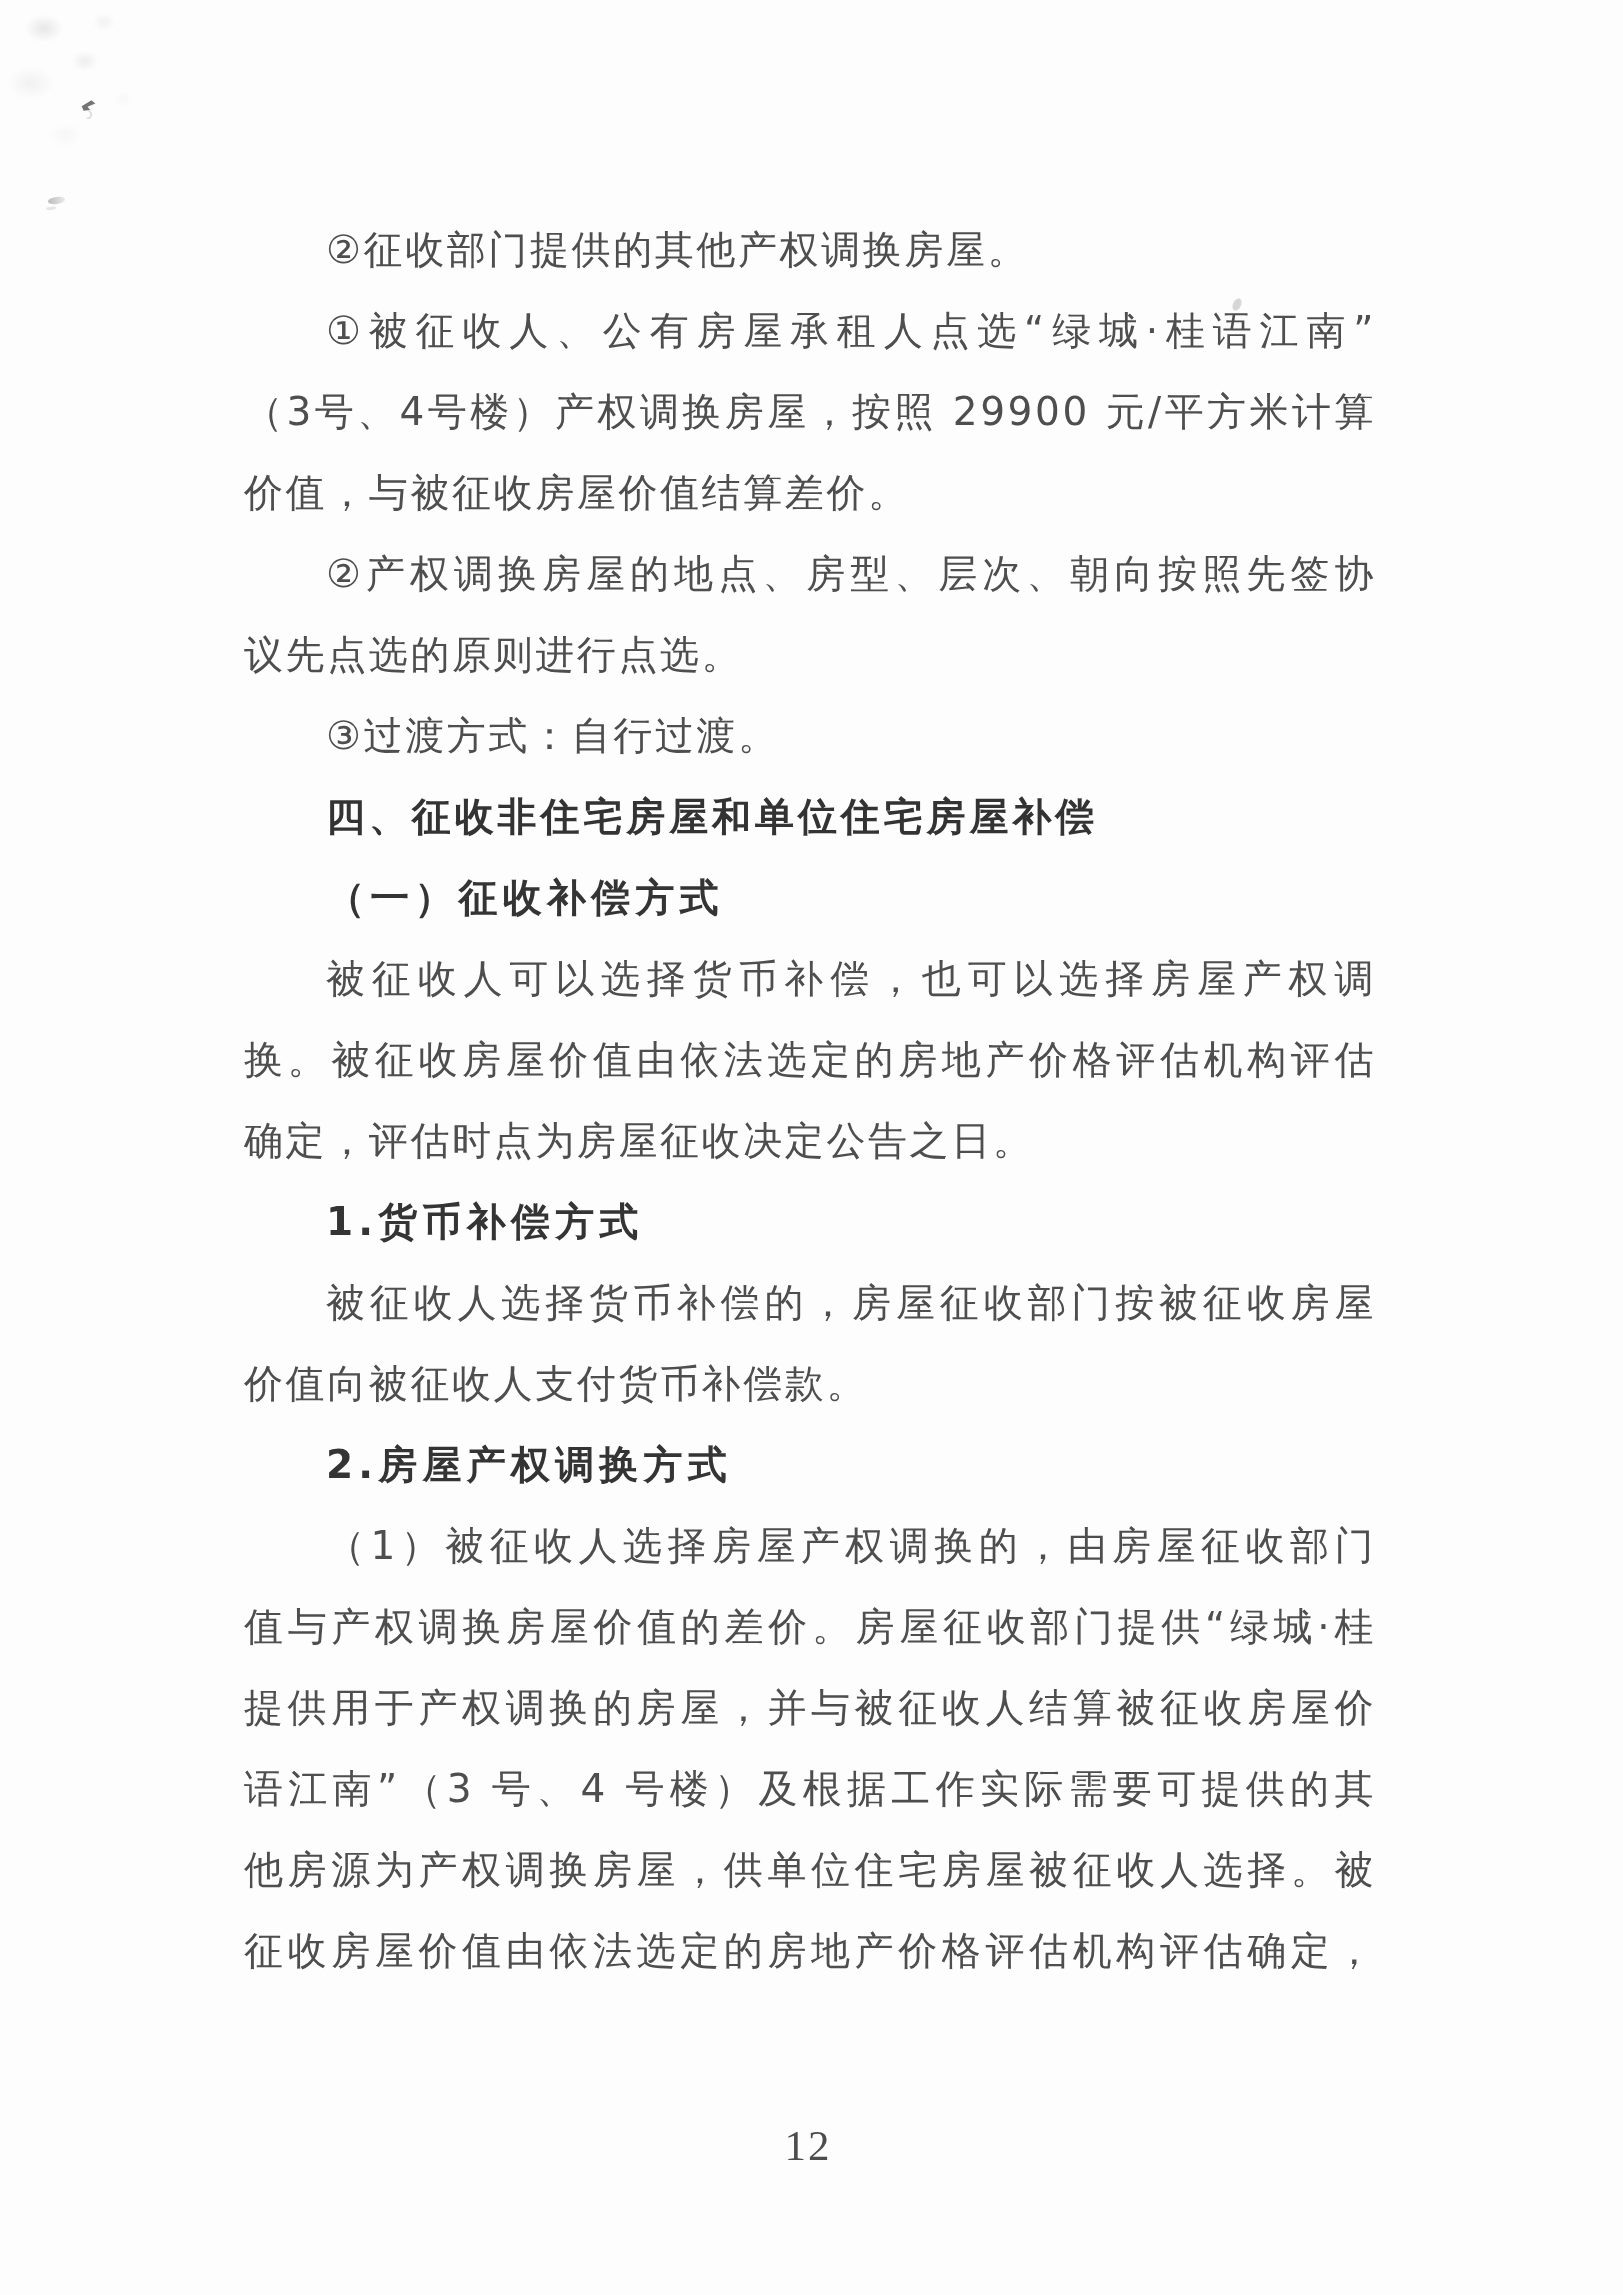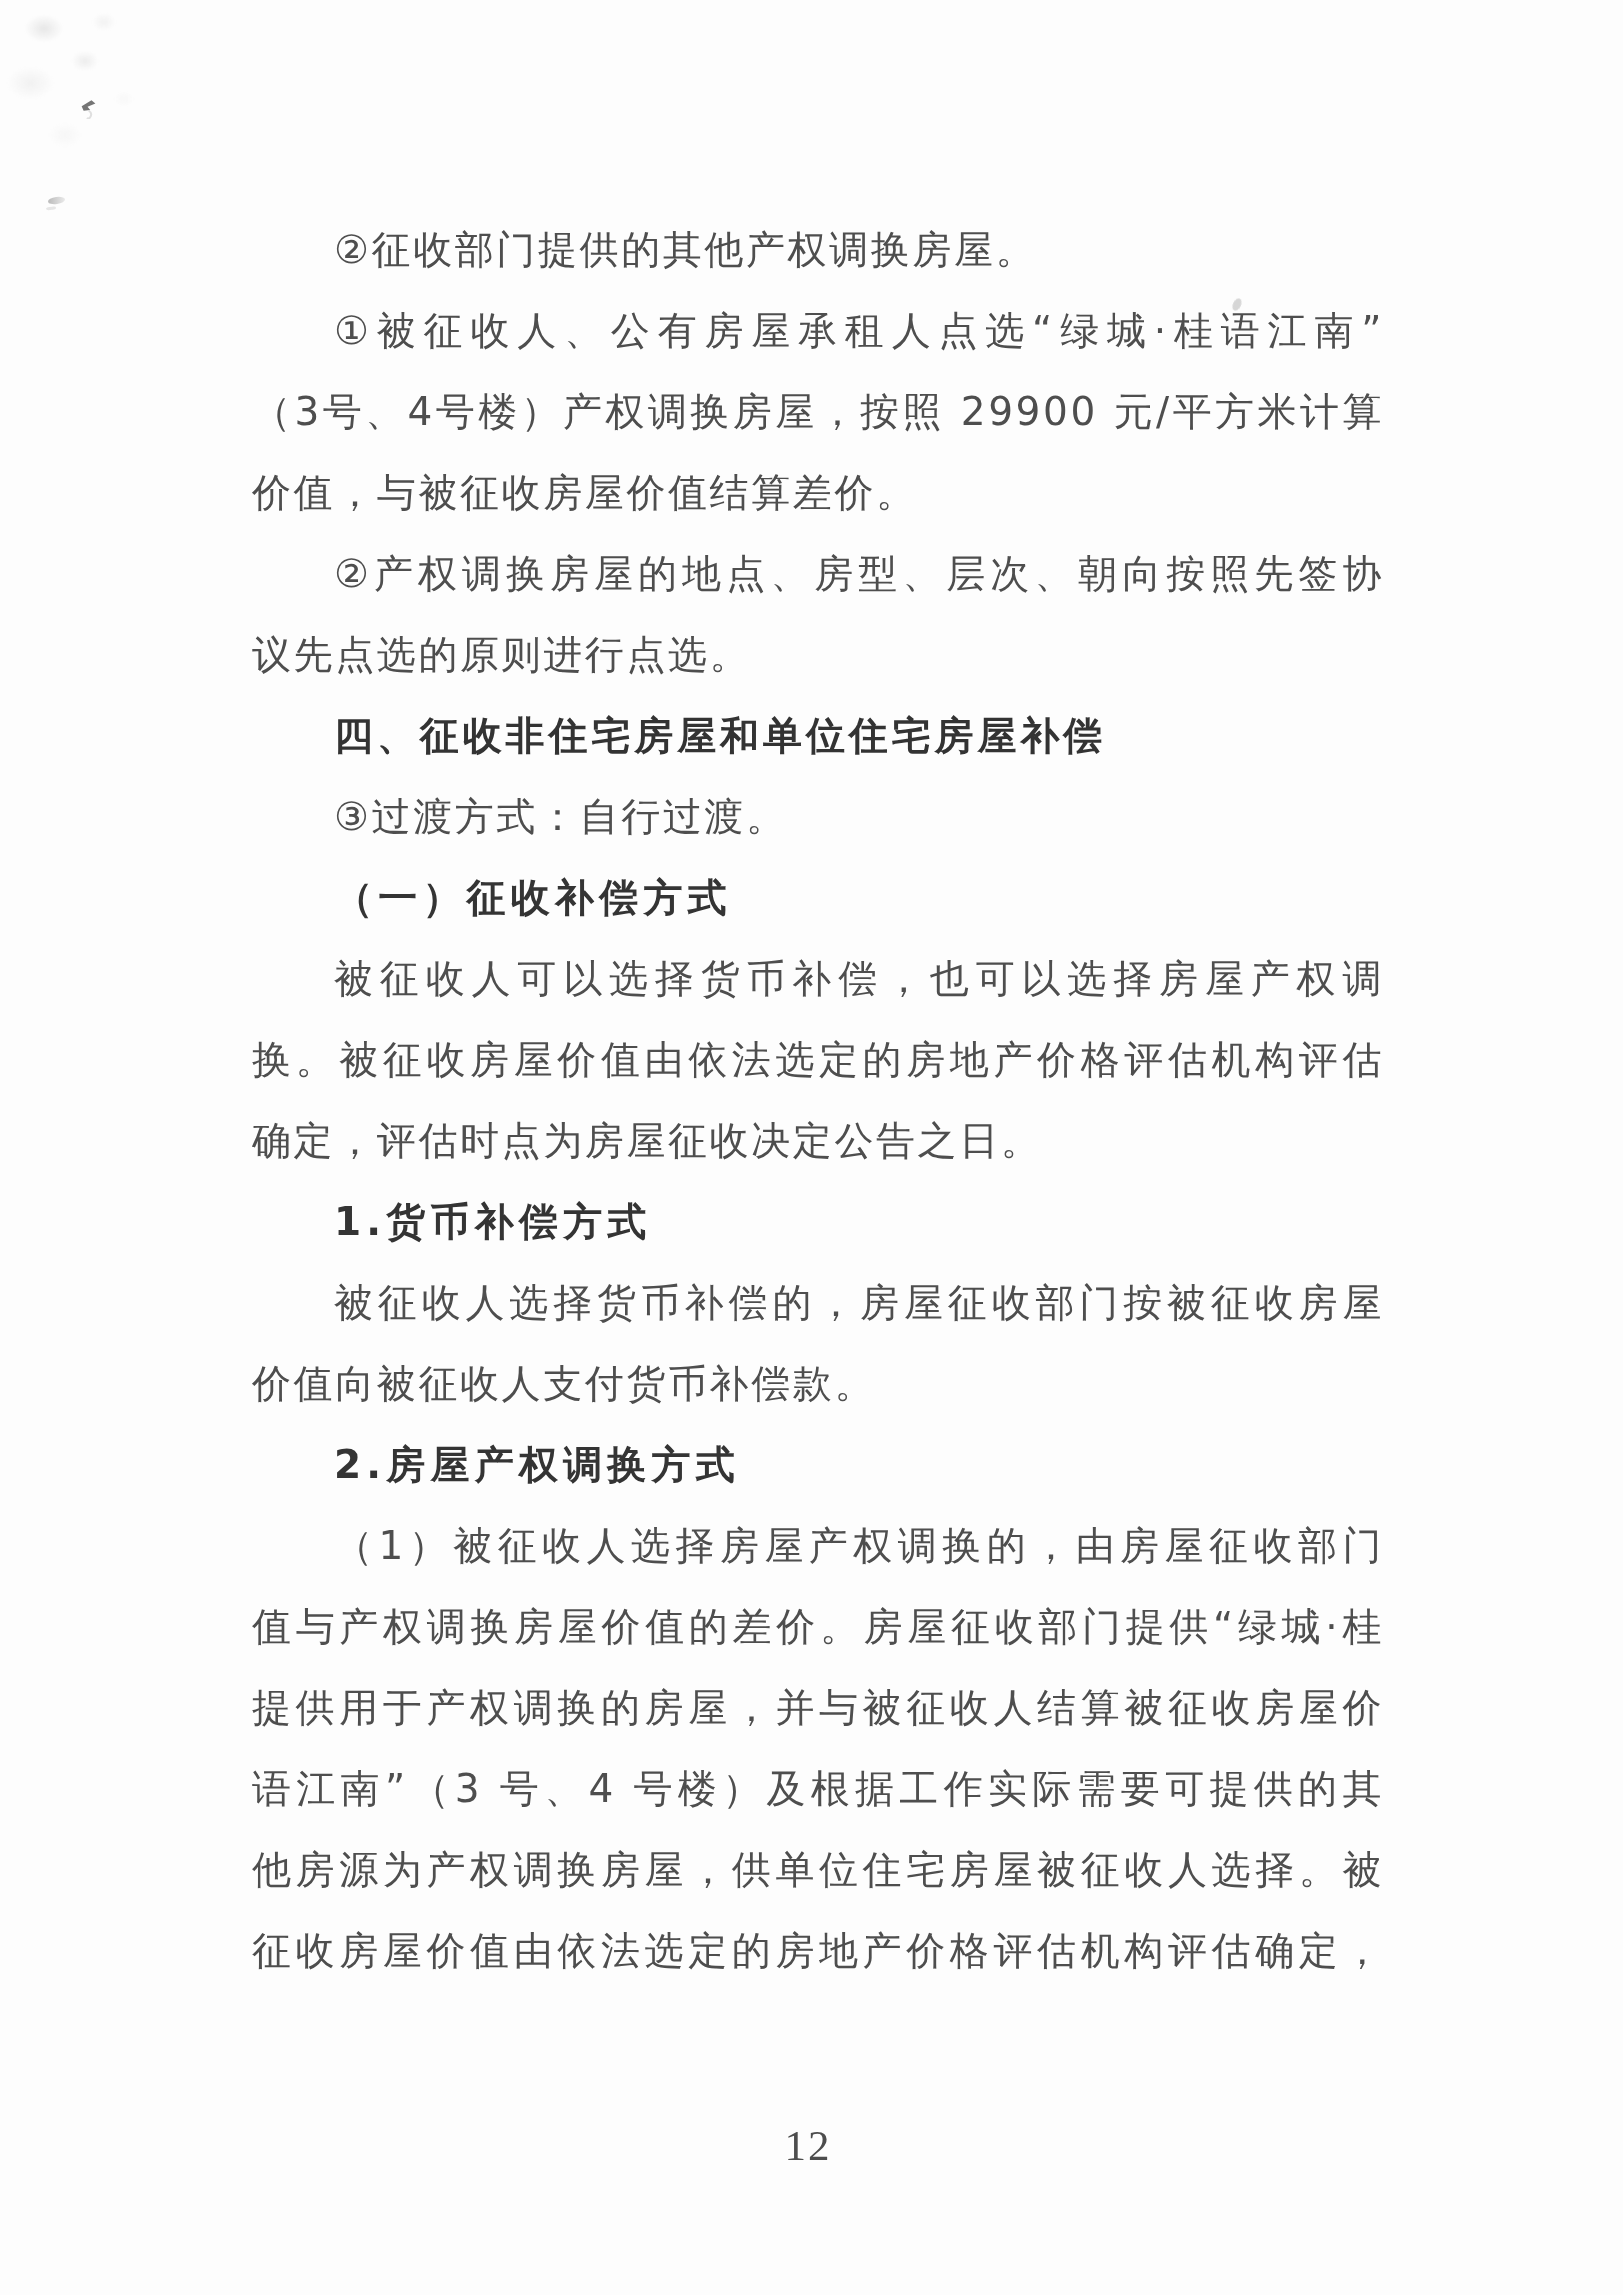--- a/index.html
+++ b/index.html
@@ -8,21 +8,21 @@
     position: relative;
     background: #fdfdfd;
     overflow: hidden;
     font-family: "DejaVu Sans", sans-serif;
   }
   .page { position: absolute; inset: 0; }
 
   
   .textblock {
     position: absolute;
-    left: 252px; top: 209px;
+    left: 244px; top: 209px;
     width: 1132px;
   }
   .line {
     height: 81px;
     line-height: 81px;
     font-size: 39px;
     letter-spacing: 2.6px;
     color: #4e4e4e;
     white-space: normal;
     overflow: visible;
@@ -87,22 +87,22 @@
   <div class="fleck2"></div>
   <div class="speck1"></div>
 
   <div class="textblock" id="textblock">
       <div class="line body indent">②征收部门提供的其他产权调换房屋。</div>
       <div class="line body indent just">①被征收人、公有房屋承租人点选“绿城·桂语江南”</div>
       <div class="line body just">（3号、4号楼）产权调换房屋，按照 29900 元/平方米计算</div>
       <div class="line body">价值，与被征收房屋价值结算差价。</div>
       <div class="line body indent just">②产权调换房屋的地点、房型、层次、朝向按照先签协</div>
       <div class="line body">议先点选的原则进行点选。</div>
+      <div class="line body indent">③过渡方式：自行过渡。</div>
       <div class="line h1 indent">四、征收非住宅房屋和单位住宅房屋补偿</div>
-      <div class="line body indent">③过渡方式：自行过渡。</div>
       <div class="line h2 indent">（一）征收补偿方式</div>
       <div class="line body indent just">被征收人可以选择货币补偿，也可以选择房屋产权调</div>
       <div class="line body just">换。被征收房屋价值由依法选定的房地产价格评估机构评估</div>
       <div class="line body">确定，评估时点为房屋征收决定公告之日。</div>
       <div class="line h2 indent">1.货币补偿方式</div>
       <div class="line body indent just">被征收人选择货币补偿的，房屋征收部门按被征收房屋</div>
       <div class="line body">价值向被征收人支付货币补偿款。</div>
       <div class="line h2 indent">2.房屋产权调换方式</div>
       <div class="line body indent just">（1）被征收人选择房屋产权调换的，由房屋征收部门</div>
       <div class="line body just">值与产权调换房屋价值的差价。房屋征收部门提供“绿城·桂</div>

